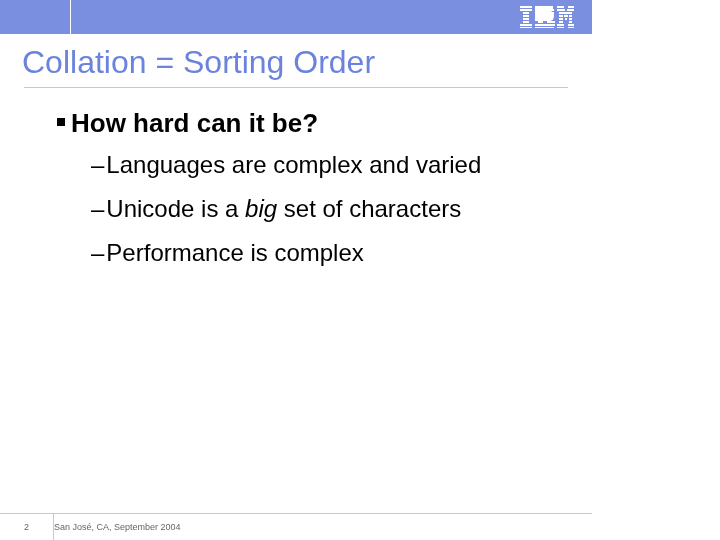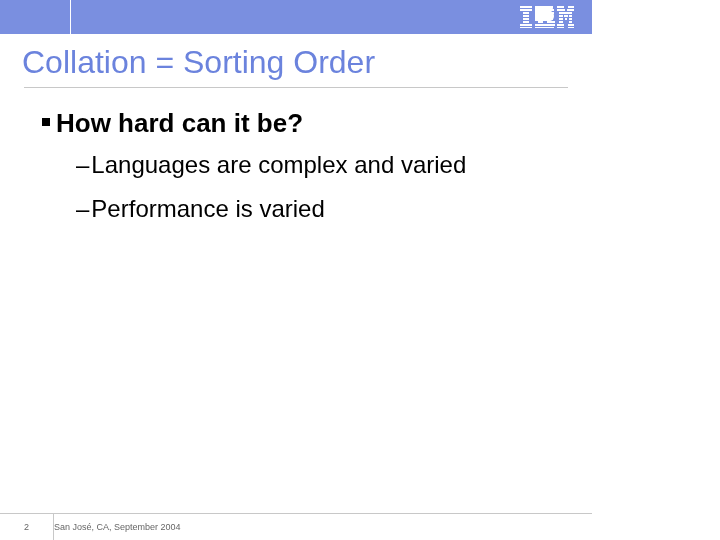--- a/index.html
+++ b/index.html
@@ -3,21 +3,21 @@
 <meta charset="utf-8">
 <style>
   * { margin: 0; padding: 0; box-sizing: border-box; }
   html, body { width: 720px; height: 540px; font-family: Arial, Helvetica, sans-serif; background: #fff; overflow: hidden; }
   .slide { width: 592px; height: 540px; position: relative; }
   .topbar { background: #7a8fe0; height: 34px; width: 100%; display: flex; align-items: center; }
   .topbar .vline { width: 1px; height: 34px; background: #fff; margin-left: 70px; }
   .logo { position: absolute; top: 6px; right: 18px; fill: #fff; }
   .hrule { height: 1px; background: #c8c8c8; width: 92%; margin: 0 auto; }
   .title { color: #6b83dd; font-size: 32px; font-weight: 400; padding: 10px 0 6px 22px; text-align: left; }
-  .body { padding: 20px 22px 0 42px; }
+  .body { padding: 20px 22px 0 57px; }
   .level1 { display: flex; align-items: flex-start; margin-bottom: 12px; }
   .sqbullet { width: 8px; height: 8px; background: #000; margin-top: 10px; margin-right: 6px; flex-shrink: 0; }
   .level1-text { font-size: 26px; font-weight: 700; color: #000; }
   .level2 { font-size: 24px; color: #000; margin: 4px 0 22px 34px; }
   .level3 { font-size: 24px; color: #000; margin: 2px 0 16px 34px; }
   .dash { margin-right: 2px; }
   .italic { font-style: italic; }
   .footer { position: absolute; bottom: 0; left: 0; right: 0; }
   .footer-line { height: 1px; background: #c8c8c8; width: 100%; }
   .footer-row { display: flex; align-items: center; height: 26px; font-size: 9px; color: #666; }
@@ -83,23 +83,26 @@
     <div class="level1">
       <div class="sqbullet"></div>
       <div class="level1-text">How hard can it be?</div>
     </div>
 
 
     <div class="level3">
       <span class="dash">–</span><span>Languages are complex and varied</span>
     </div>
 
+    <div class="level3">
+      <span class="dash">–</span><span>Unicode is a </span><span class="italic">big</span><span> set of characters</span>
+    </div>
 
     <div class="level3">
-      <span class="dash">–</span><span>Performance is varied</span>
+      <span class="dash">–</span><span>Performance is complex</span>
     </div>
 
   </div>
 
   <div class="footer">
     <div class="footer-line"></div>
     <div class="footer-row">
       <div class="pagenum">2</div>
       <div class="loc">San José, CA, September 2004</div>
     </div>

